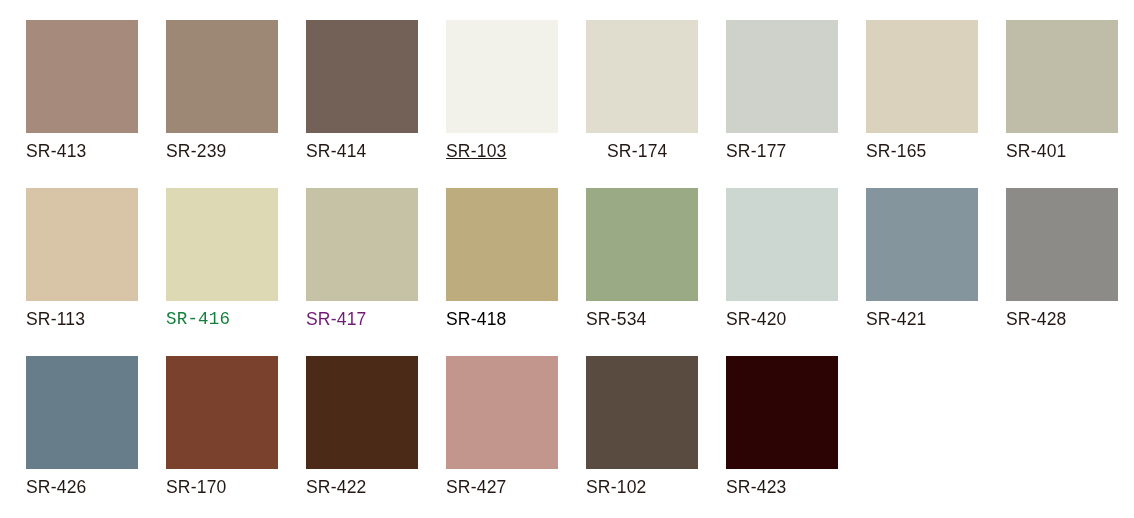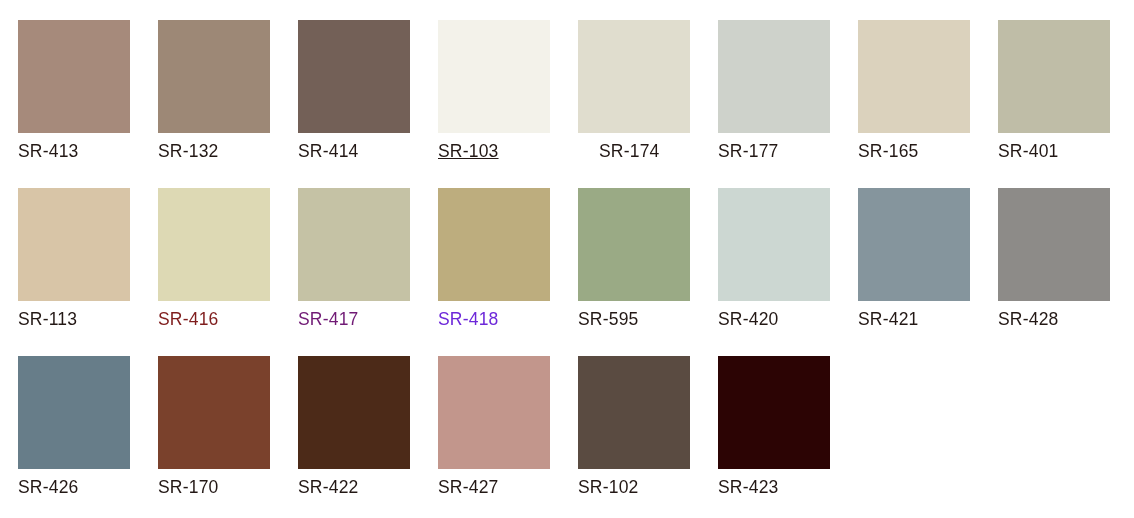--- a/index.html
+++ b/index.html
@@ -14,21 +14,21 @@
     overflow: hidden;
     font-family: "Liberation Sans", "DejaVu Sans", sans-serif;
     -webkit-font-smoothing: antialiased;
   }
 
   #palette-grid {
     position: relative;
     width: 1134px;
     height: 504px;
     box-sizing: border-box;
-    padding: 20px 0 0 18px;
+    padding: 20px 0 0 26px;
   }
 
   .swatch-row {
     display: flex;
     flex-direction: row;
     align-items: flex-start;
     height: 168px;
   }
 
   .swatch-cell {
@@ -61,21 +61,21 @@
 <body style="background: rgb(255, 255, 255);">
 
 <div id="palette-grid" style="background: rgb(255, 255, 255);">
     <div class="swatch-row">
       <div class="swatch-cell">
         <span class="swatch-chip" style="background: rgb(166, 138, 123);"></span>
         <span class="swatch-label" style="color: rgb(35, 24, 21);">SR-413</span>
       </div>
       <div class="swatch-cell">
         <span class="swatch-chip" style="background: rgb(157, 136, 118);"></span>
-        <span class="swatch-label" style="color: rgb(35, 24, 21);">SR-132</span>
+        <span class="swatch-label" style="color: rgb(35, 24, 21);">SR-239</span>
       </div>
       <div class="swatch-cell">
         <span class="swatch-chip" style="background: rgb(115, 96, 87);"></span>
         <span class="swatch-label" style="color: rgb(35, 24, 21);">SR-414</span>
       </div>
       <div class="swatch-cell">
         <span class="swatch-chip" style="background: rgb(243, 242, 234);"></span>
         <span class="swatch-label" style="color: rgb(35, 24, 21); text-decoration: underline;">SR-103</span>
       </div>
       <div class="swatch-cell">
@@ -95,33 +95,33 @@
         <span class="swatch-label" style="color: rgb(35, 24, 21);">SR-401</span>
       </div>
     </div>
     <div class="swatch-row">
       <div class="swatch-cell">
         <span class="swatch-chip" style="background: rgb(216, 197, 167);"></span>
         <span class="swatch-label" style="color: rgb(35, 24, 21);">SR-113</span>
       </div>
       <div class="swatch-cell">
         <span class="swatch-chip" style="background: rgb(221, 217, 180);"></span>
-        <span class="swatch-label" style="color: #7f1d1d;">SR-416</span>
+        <span class="swatch-label" style="color: #15803d; font-family: Liberation Mono, monospace;">SR-416</span>
       </div>
       <div class="swatch-cell">
         <span class="swatch-chip" style="background: rgb(197, 194, 165);"></span>
         <span class="swatch-label" style="color: #701a75;">SR-417</span>
       </div>
       <div class="swatch-cell">
         <span class="swatch-chip" style="background: rgb(189, 173, 126);"></span>
-        <span class="swatch-label" style="color: #6d28d9;">SR-418</span>
+        <span class="swatch-label" style="color: #000000;">SR-418</span>
       </div>
       <div class="swatch-cell">
         <span class="swatch-chip" style="background: rgb(154, 170, 133);"></span>
-        <span class="swatch-label" style="color: rgb(35, 24, 21);">SR-595</span>
+        <span class="swatch-label" style="color: rgb(35, 24, 21);">SR-534</span>
       </div>
       <div class="swatch-cell">
         <span class="swatch-chip" style="background: rgb(204, 215, 210);"></span>
         <span class="swatch-label" style="color: rgb(35, 24, 21);">SR-420</span>
       </div>
       <div class="swatch-cell">
         <span class="swatch-chip" style="background: rgb(133, 149, 157);"></span>
         <span class="swatch-label" style="color: rgb(35, 24, 21);">SR-421</span>
       </div>
       <div class="swatch-cell">

